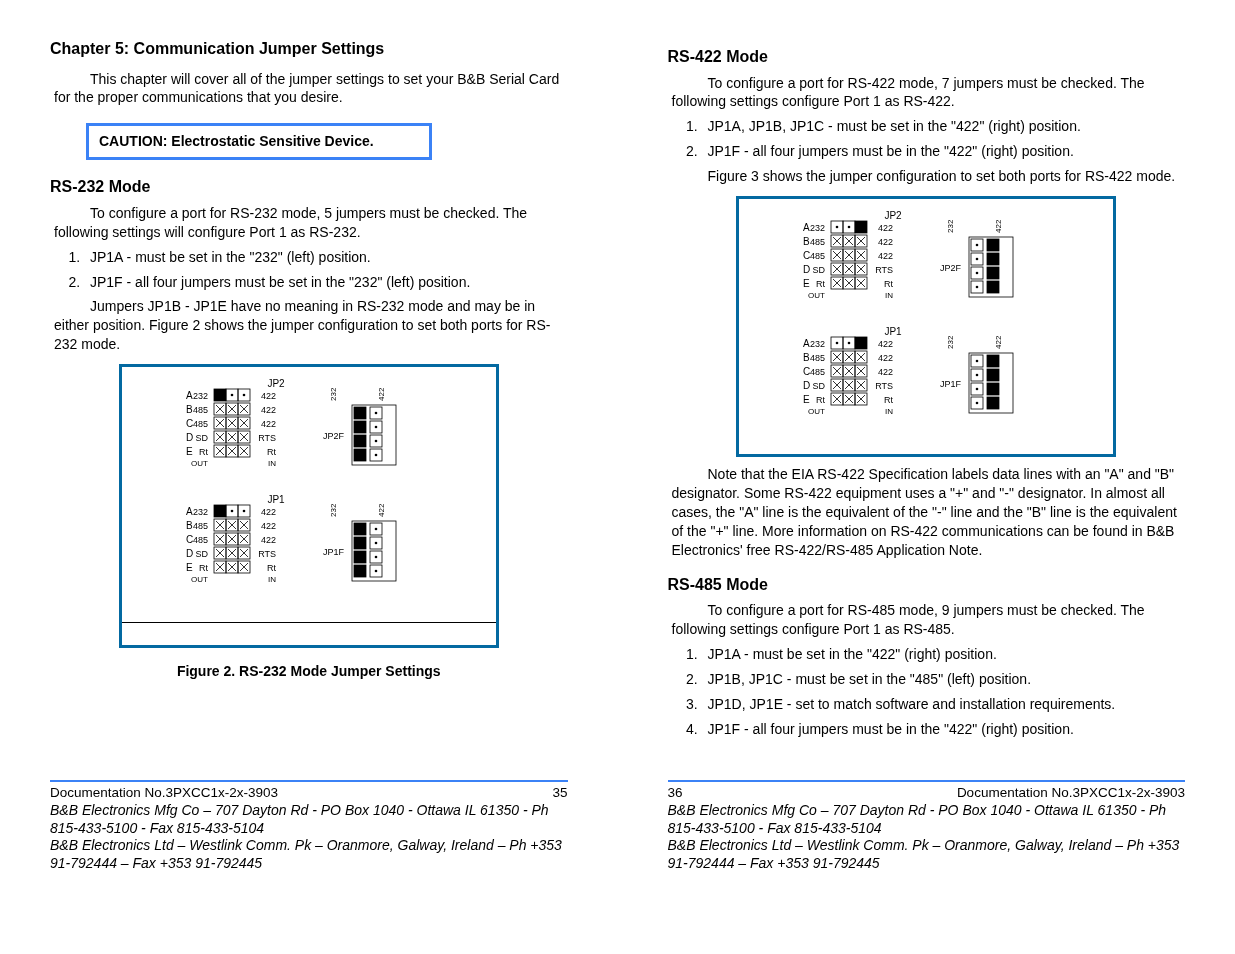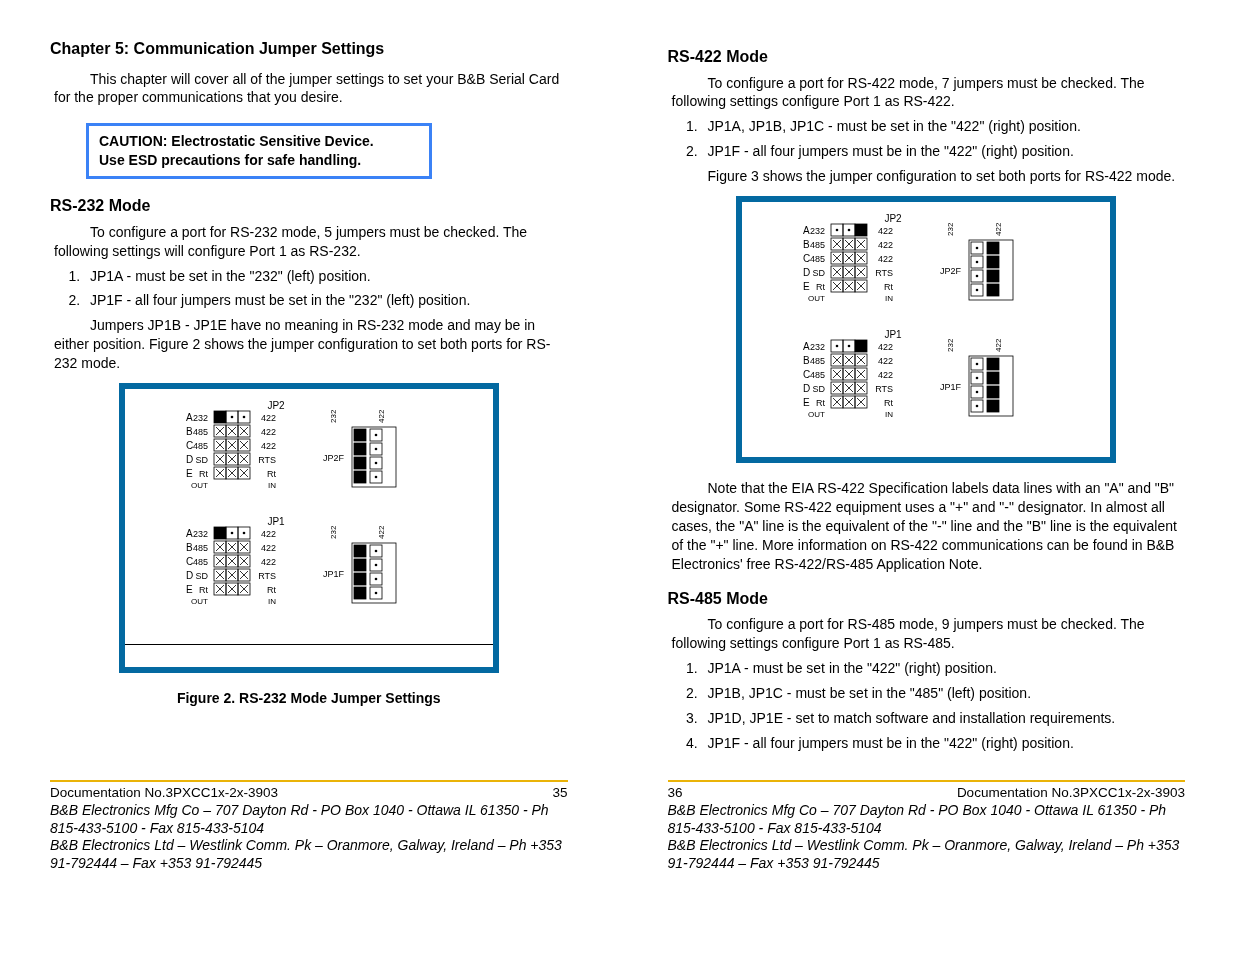--- a/index.html
+++ b/index.html
@@ -50,41 +50,41 @@
   }
   ol.numlist {
     margin: 6px 0 6px 6px;
     padding-left: 28px;
   }
   ol.numlist li {
     margin: 6px 0;
     padding-left: 6px;
   }
   .fig-frame {
-    border: 6px solid #0369a1;
-    margin: 10px auto 16px auto;
+    border: 3px solid #0369a1;
+    margin: 10px auto 8px auto;
     width: 380px;
     box-sizing: border-box;
     background: #fff;
     text-align: center;
   }
   .fig-inner {
     padding: 8px 10px 2px 10px;
     display: flex;
     flex-direction: column;
     align-items: center;
   }
   .fig-caption {
     text-align: center;
     font-weight: bold;
     font-size: 14px;
     margin: 14px 0 4px 0;
   }
   .footer {
-    border-top: 2px solid #eab308;
+    border-top: 2px solid #3b82f6;
     padding-top: 2px;
     font-size: 12.5px;
     margin-top: 12px;
   }
   .footer .doc-row {
     display: flex;
     justify-content: space-between;
     font-size: 13.5px;
   }
   .footer .addr {
@@ -103,21 +103,20 @@
 
 <div class="spread">
 
   <div class="page">
     <div class="page-content">
       <h1 class="chapter">Chapter 5:  Communication Jumper Settings</h1>
       <p class="body">This chapter will cover all of the jumper settings to set your B&amp;B Serial Card for the proper communications that you desire.</p>
 
       <div class="caution-box">
         <div>CAUTION: Electrostatic Sensitive Device.</div>
-        <div>Use ESD precautions for safe handling.</div>
       </div>
 
       <h2 class="section">RS-232 Mode</h2>
       <p class="body">To configure a port for RS-232 mode, 5 jumpers must be checked. The following settings will configure Port 1 as RS-232.</p>
       <ol class="numlist">
         <li>JP1A - must be set in the "232" (left) position.</li>
         <li>JP1F - all four jumpers must be set in the "232" (left) position.</li>
       </ol>
       <p class="body">Jumpers JP1B - JP1E have no meaning in RS-232 mode and may be in either position.  Figure 2 shows the jumper configuration to set both ports for RS-232 mode.</p>
 

